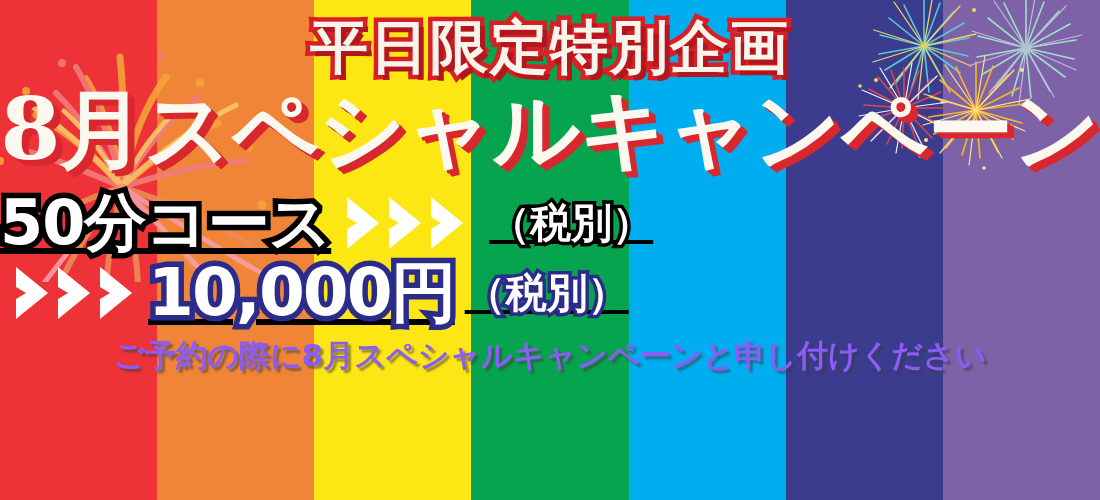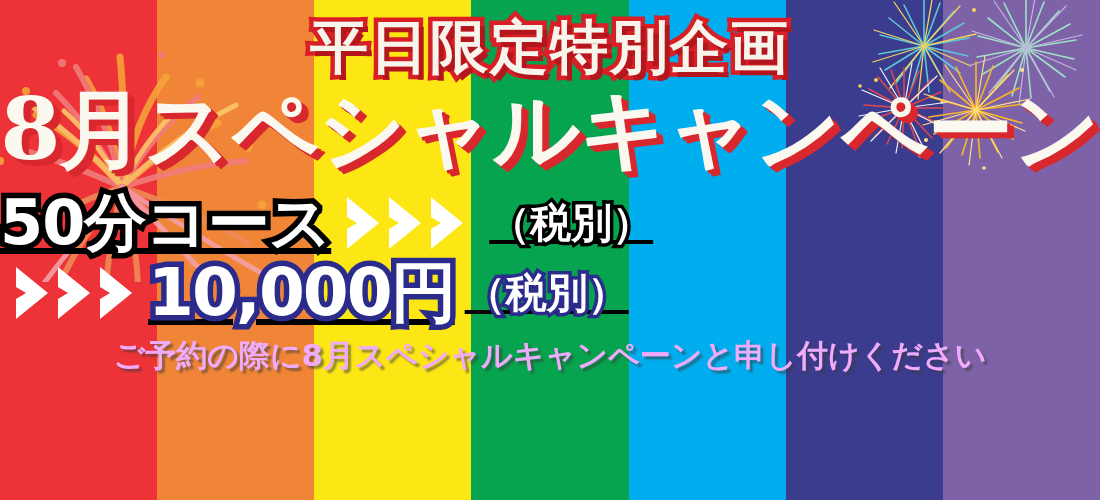--- a/index.html
+++ b/index.html
@@ -107,21 +107,21 @@
   .chev{ display:block; }
 
   
   .note{
     margin-top:14px;
     font-family:"DejaVu Sans","Liberation Sans", sans-serif;
     font-weight:700;
     font-size:31px;
     line-height:1;
     letter-spacing:0px;
-    color:#f0abfc;
+    color:#8b5cf6;
     text-shadow:3px 3px 2px rgba(60,60,60,.55);
     white-space:nowrap;
   }
 </style>
 </head>
 <body>
 
 <div class="banner">
 
   <div class="stripes">

